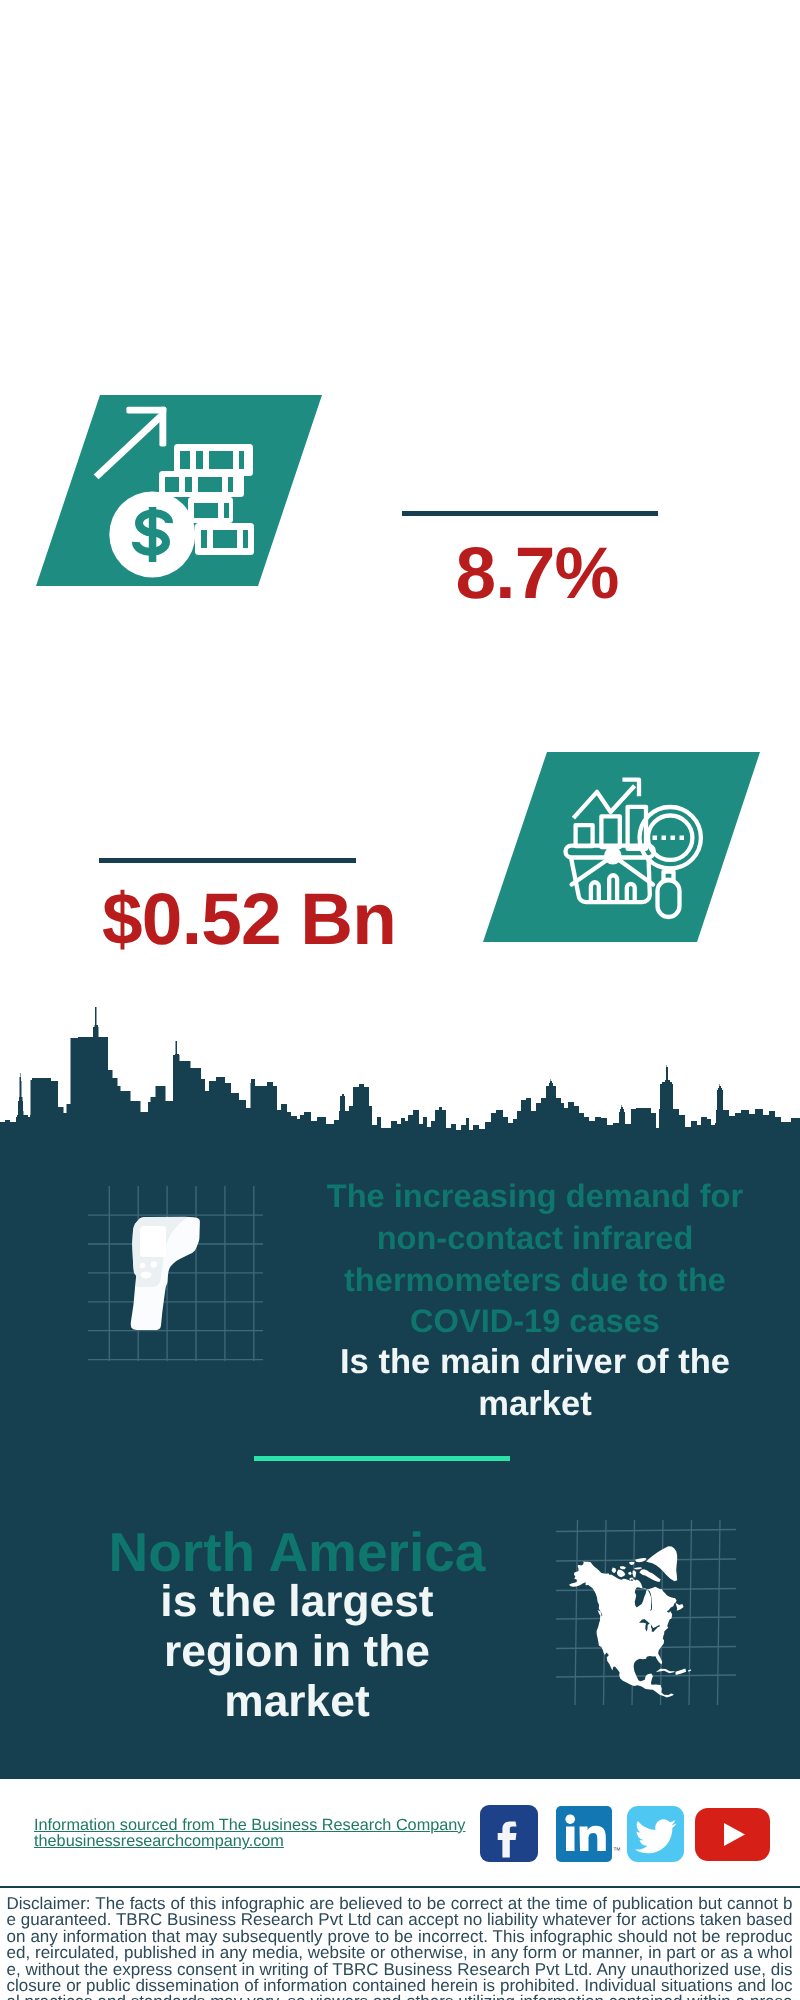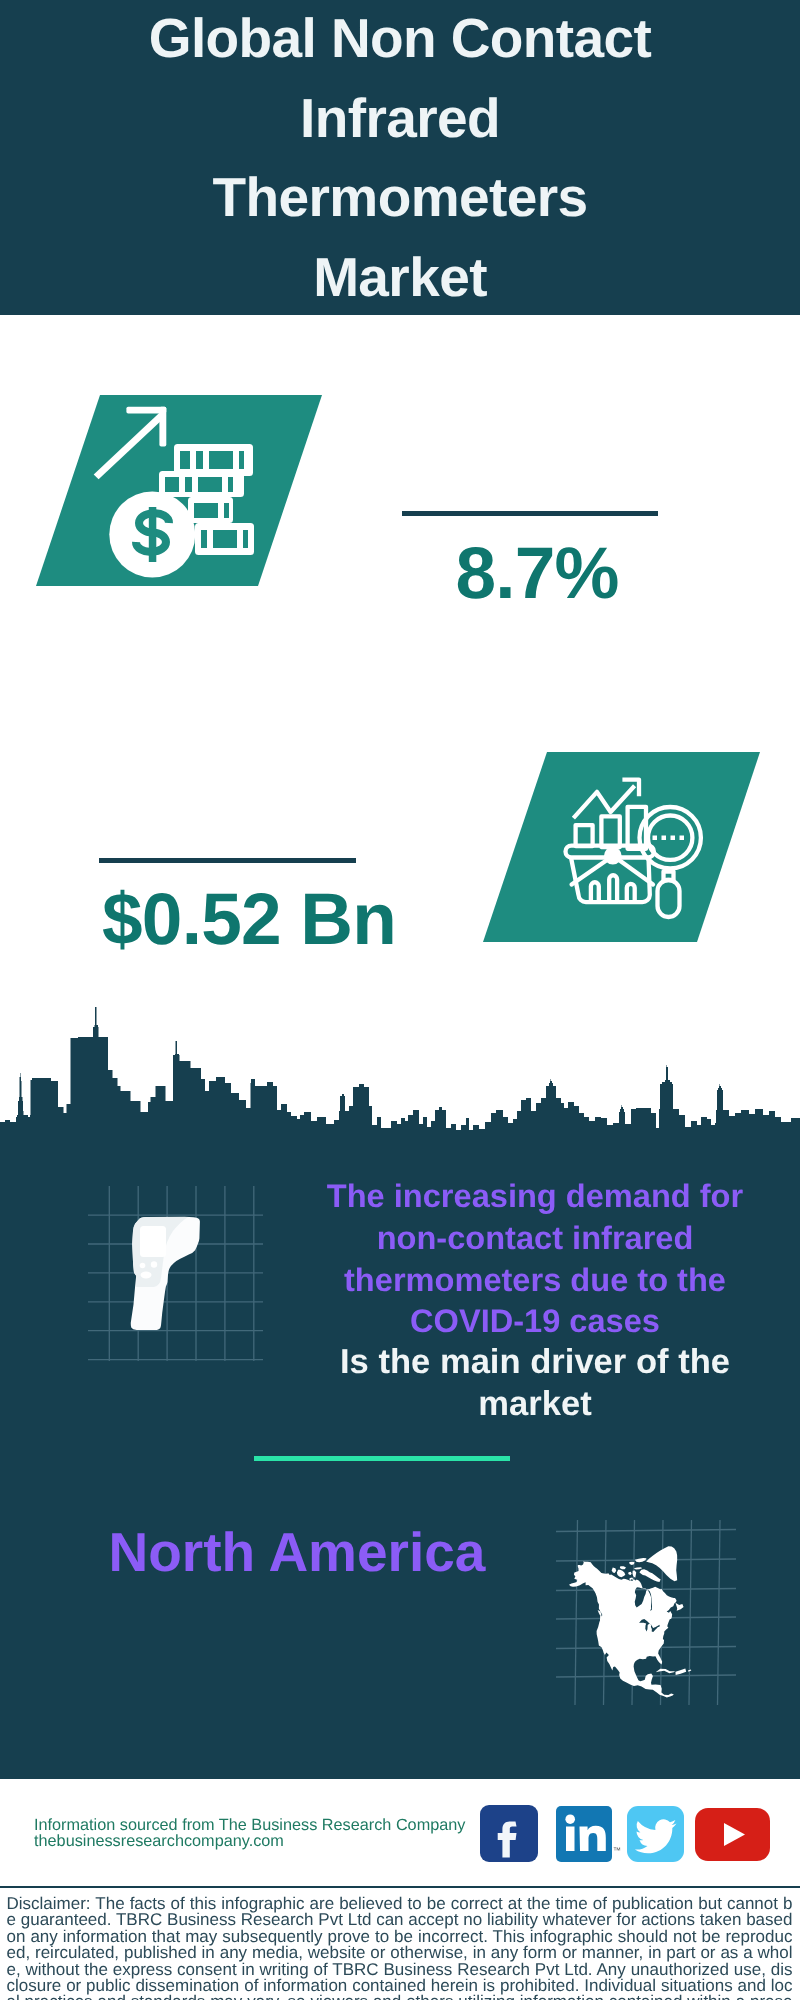--- a/index.html
+++ b/index.html
@@ -11,48 +11,45 @@
   .hdr{position:absolute;left:0;top:0;width:800px;height:315px;background:#163f4f;}
   .hdr-title{position:absolute;left:0;top:-1px;width:800px;text-align:center;
        color:#eef4f6;font-size:55px;font-weight:bold;line-height:79.6px;letter-spacing:-.6px;}
 
   .tile{position:absolute;}
   .tile svg{display:block;}
 
   .stat-label{position:absolute;text-align:center;color:#163f4f;
        font-size:41.5px;font-weight:bold;line-height:55.3px;letter-spacing:-.4px;}
   .stat-rule{position:absolute;height:4.5px;background:#163f4f;}
-  .stat-value{position:absolute;text-align:center;color:#0f766e;
+  .stat-value{position:absolute;text-align:center;color:#b91c1c;
        font-size:73px;font-weight:bold;line-height:72px;letter-spacing:-.8px;}
 
   .dark{position:absolute;left:0;width:800px;background:#163f4f;}
   .city{position:absolute;left:0;display:block;}
 
   .msg{position:absolute;text-align:center;}
-  .msg .hl{display:block;color:#8b5cf6;font-weight:bold;}
+  .msg .hl{display:block;color:#0f766e;font-weight:bold;}
   .msg .sub{display:block;color:#f0f5f6;font-weight:bold;}
   #driverMsg .hl{font-size:32.6px;line-height:41.8px;}
   #driverMsg .sub{font-size:34.6px;line-height:41.8px;}
   #regionMsg .hl{font-size:55px;line-height:50px;}
   #regionMsg .sub{font-size:44.3px;line-height:50px;}
   .mid-rule{position:absolute;height:5px;background:#2ae3a8;}
 
-  .src{position:absolute;color:#1f7a62;font-size:16.25px;line-height:16.2px;}
+  .src{position:absolute;color:#1f7a62;font-size:16.25px;line-height:16.2px;text-decoration:underline;}
   .soc{position:absolute;display:block;overflow:hidden;}
   .footrule{position:absolute;left:0;width:800px;height:2px;background:#163f4f;}
   .disc{position:absolute;color:#2c4a58;font-size:17px;line-height:16.4px;text-align:justify;word-break:break-all;}
 </style>
 </head>
 <body>
 
 <div class="page">
 
-  <div class="hdr">
-    <div class="hdr-title" id="hdrTitle">Global Non Contact<br>Infrared<br>Thermometers<br>Market</div>
-  </div>
 
   <div class="tile" style="left:36px;top:395px;width:286px;height:191px;">
     <svg width="286" height="191" viewBox="0 0 286 191">
       <polygon points="64,0 286,0 222,191 0,191" fill="#1e8c80"></polygon>
       <g fill="#ffffff">
         <rect x="90.4" y="11.7" width="39.9" height="6.9" rx="1.8"></rect>
         <rect x="123.4" y="11.7" width="6.9" height="39.9" rx="1.8"></rect>
         <path d="M 125.3 16.1 L 130.2 21 L 62.6 84.3 L 57.7 79.4 Z"></path>
       </g>
       <g>
@@ -164,20 +161,21 @@
 
   <div class="msg" id="driverMsg" style="left:313px;top:1175px;width:444px;">
     <span class="hl">The increasing demand for non-contact infrared thermometers due to the COVID-19 cases</span>
     <span class="sub">Is the main driver of the market</span>
   </div>
 
   <div class="mid-rule" style="left:254px;top:1456px;width:256px;"></div>
 
   <div class="msg" id="regionMsg" style="left:87px;top:1527px;width:420px;">
     <span class="hl">North America</span>
+    <span class="sub">is the largest region in the market</span>
   </div>
 
   <div class="tile" style="left:556px;top:1520px;width:180px;height:185px;">
     <svg width="180" height="185" viewBox="0 0 180 185">
       <g stroke="#42697a" stroke-width="1.3" fill="none">
         <line x1="21.5" y1="0" x2="19" y2="185"></line>
         <line x1="50" y1="0" x2="47.5" y2="185"></line>
         <line x1="78.5" y1="0" x2="76" y2="185"></line>
         <line x1="107" y1="0" x2="104.5" y2="185"></line>
         <line x1="135.5" y1="0" x2="133" y2="185"></line>

